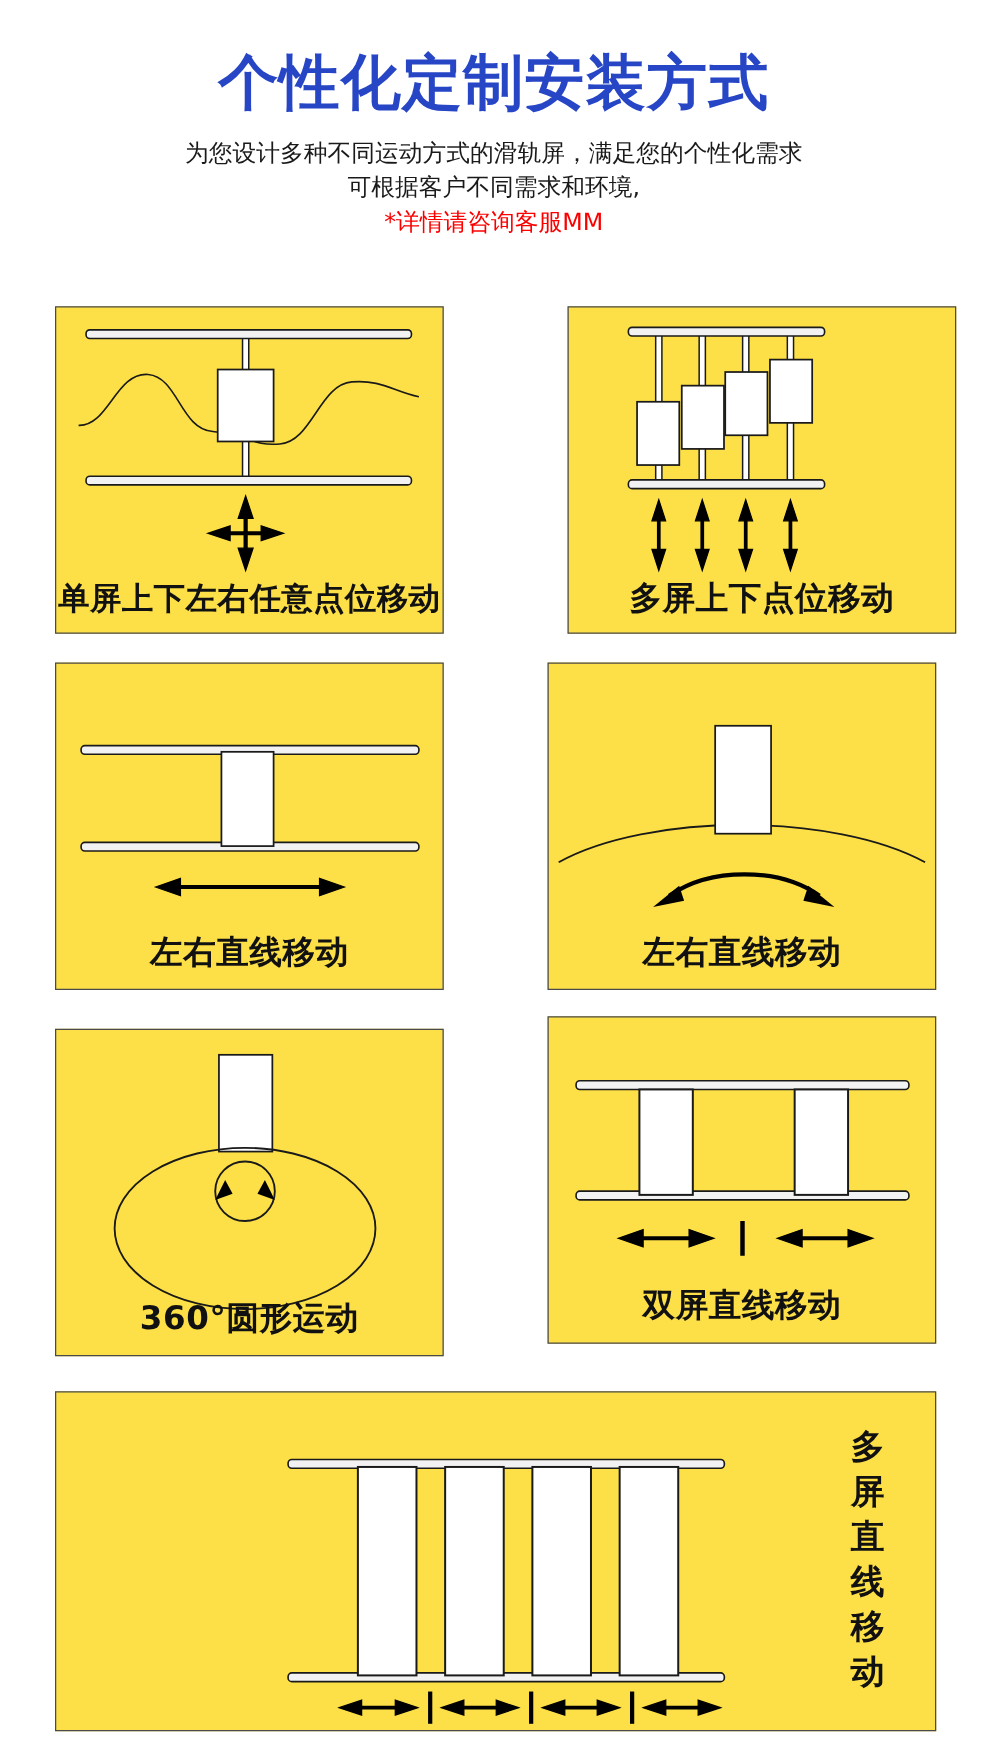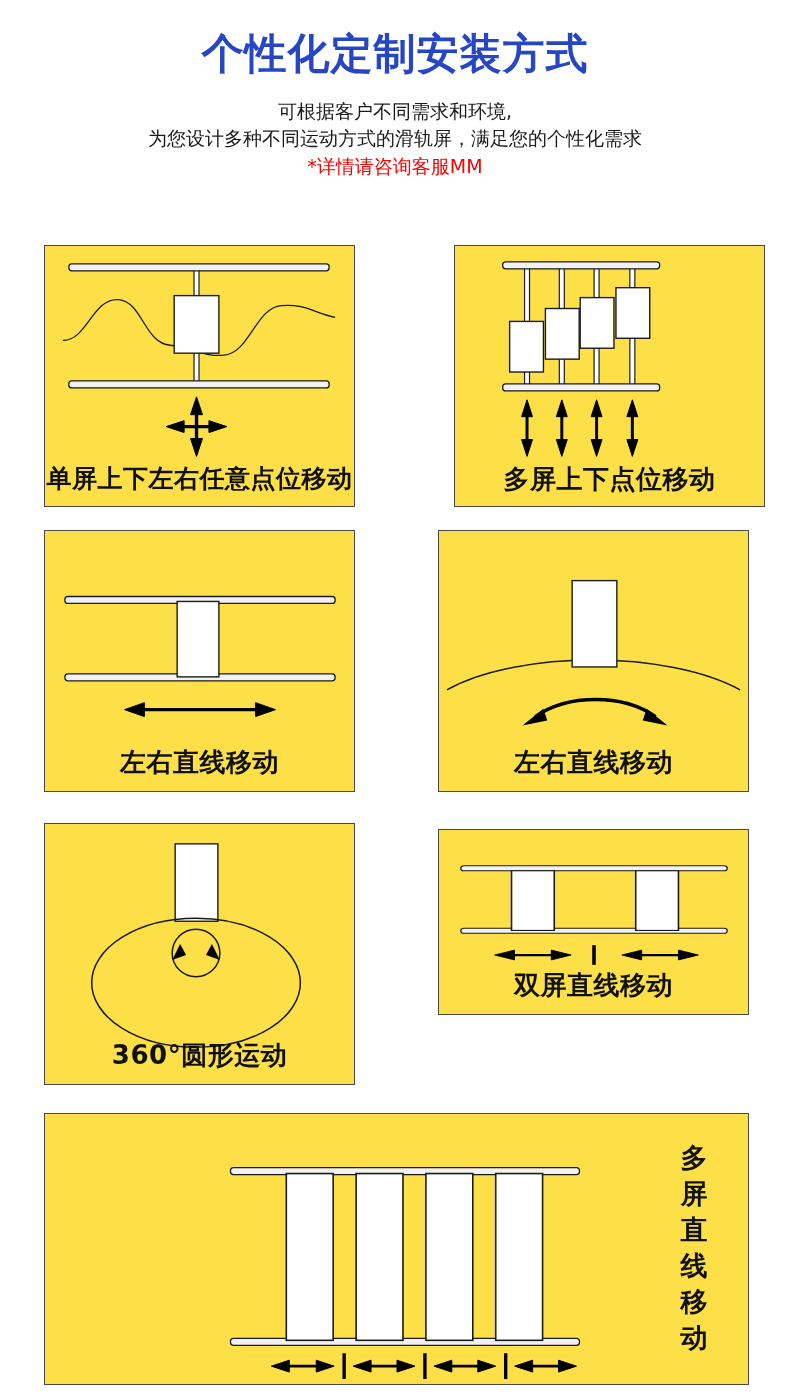--- a/index.html
+++ b/index.html
@@ -16,22 +16,22 @@
   .page{position:relative;width:790px;height:1398px;}
 
   
   .header{
     position:absolute;
     left:0; top:0; width:790px;
     text-align:center;
   }
   .main-title{
     margin:0;
-    padding-top:28px;
-    font-size:42px;
+    padding-top:40px;
+    font-size:48px;
     line-height:52px;
     font-weight:bold;
     letter-spacing:1px;
     color:#2746c6;
     font-family:"DejaVu Sans","Liberation Sans",sans-serif;
   }
   .sub-lines{
     margin-top:18px;
     color:#1a1a1a;
     font-size:19px;
@@ -77,21 +77,21 @@
     font-family:"DejaVu Sans","Liberation Sans",sans-serif;
     white-space:nowrap;
   }
 
   
   #card-0{left:0px;   top:0px;   width:311px; height:262px;}
   #card-1{left:410px; top:0px;   width:311px; height:262px;}
   #card-2{left:0px;   top:285px; width:311px; height:262px;}
   #card-3{left:394px; top:285px; width:311px; height:262px;}
   #card-4{left:0px;   top:578px; width:311px; height:262px;}
-  #card-5{left:394px; top:584px; width:311px; height:186px;}
+  #card-5{left:394px; top:568px; width:311px; height:262px;}
   #card-6{left:0px;   top:868px; width:705px; height:272px;}
 
   #label-0{bottom:12px; font-size:25px;}
   #label-1{bottom:12px;}
   #label-2{bottom:14px;}
   #label-3{bottom:14px;}
   #label-4{bottom:14px;}
   #label-5{bottom:14px;}
 
   
@@ -109,22 +109,22 @@
   }
 </style>
 </head>
 <body>
 
 <div class="page">
 
   <div class="header">
     <h1 class="main-title">个性化定制安装方式</h1>
     <div class="sub-lines">
+      <span class="sub-line">为您设计多种不同运动方式的滑轨屏，满足您的个性化需求</span>
       <span class="sub-line">可根据客户不同需求和环境,</span>
-      <span class="sub-line">为您设计多种不同运动方式的滑轨屏，满足您的个性化需求</span>
       <span class="sub-note">*详情请咨询客服MM</span>
     </div>
   </div>
 
   <div class="cards">
 
     <div class="card" id="card-0">
       <div class="fig">
         <svg viewBox="0 0 311 262" preserveAspectRatio="none">
           <g stroke="#1a1a1a" fill="none" stroke-width="1.4">

